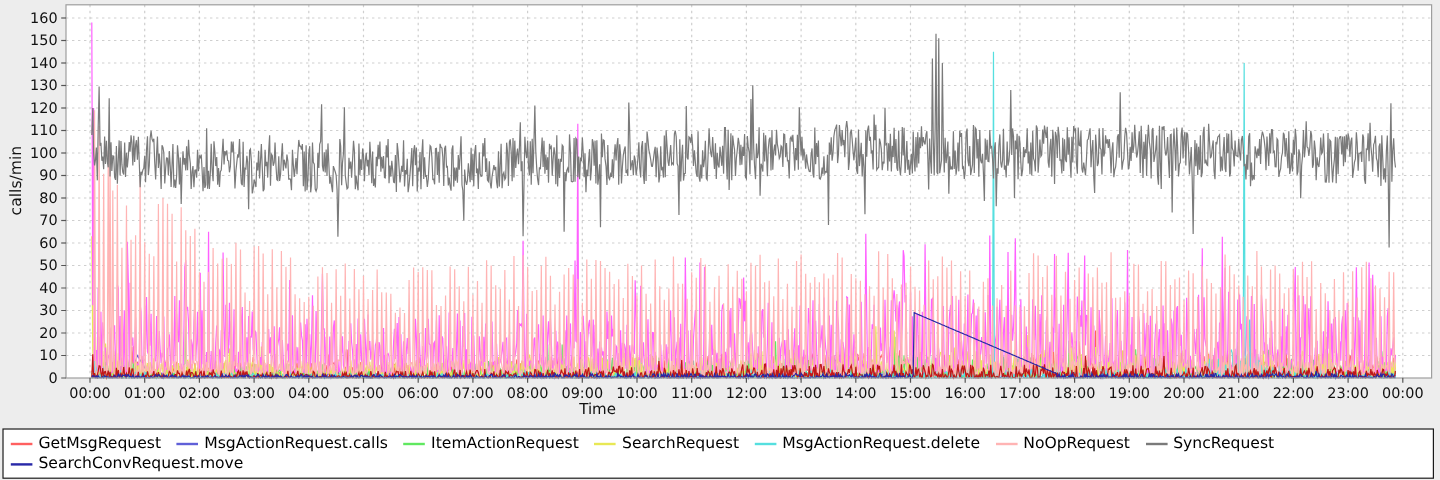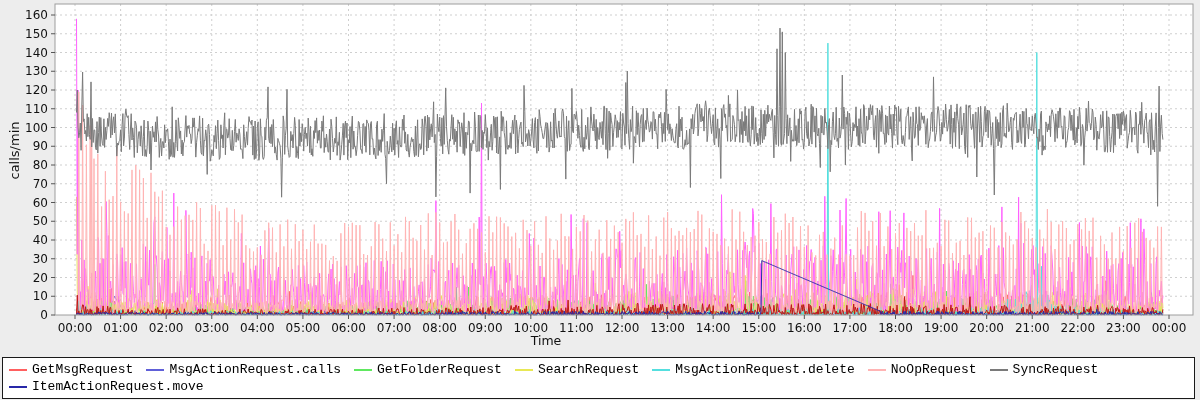--- a/index.html
+++ b/index.html
@@ -4,35 +4,35 @@
 <style>
   html,body{margin:0;padding:0;background:#ffffff;}
   #chart-root{
     position:relative;width:1200px;height:400px;background:#ededed;
     font-family:"DejaVu Sans","Liberation Sans",sans-serif;overflow:hidden;
   }
   #plot-svg{position:absolute;left:0;top:0;}
   .tick-label{font-size:12px;fill:#111;}
   .axis-label-x{
     position:absolute;left:0;top:333px;width:996px;text-align:center;
-    font-size:12.5px;color:#111;padding-left:48px;
+    font-size:12.5px;color:#111;
   }
   .axis-label-y{
     position:absolute;left:2px;top:160px;width:24px;
     font-size:13px;color:#111;
     transform:rotate(-90deg);transform-origin:center center;
     white-space:nowrap;text-align:center;
   }
   #legend-box{
     position:absolute;left:2px;top:357px;width:1193px;
     background:#ffffff;border:1px solid #1a1a1a;
     padding:3px 0 3px 6px;box-sizing:border-box;
   }
   .legend-row{display:flex;flex-direction:row;align-items:center;gap:13px;height:17px;white-space:nowrap;}
-  .legend-item{display:flex;align-items:center;gap:5px;font-family:Liberation Mono, monospace;}
+  .legend-item{display:flex;align-items:center;gap:5px;}
   .legend-marker{display:inline-block;width:18px;height:0;border-top:2px solid #000;}
   .legend-text{font-size:13px;color:#000;}
 </style>
 </head>
 <body>
 
 <div id="chart-root">
   <svg id="plot-svg" width="1200" height="356">
       <rect x="55" y="4" width="1138" height="311" fill="#ffffff"></rect>
       <g>
@@ -185,21 +185,21 @@
         <span class="legend-item">
           <span class="legend-marker" style="border-top-color: rgb(255, 96, 96);"></span>
           <span class="legend-text">GetMsgRequest</span>
         </span>
         <span class="legend-item">
           <span class="legend-marker" style="border-top-color: rgb(96, 96, 216);"></span>
           <span class="legend-text">MsgActionRequest.calls</span>
         </span>
         <span class="legend-item">
           <span class="legend-marker" style="border-top-color: rgb(96, 232, 96);"></span>
-          <span class="legend-text">GetFolderRequest</span>
+          <span class="legend-text">ItemActionRequest</span>
         </span>
         <span class="legend-item">
           <span class="legend-marker" style="border-top-color: rgb(232, 232, 85);"></span>
           <span class="legend-text">SearchRequest</span>
         </span>
         <span class="legend-item">
           <span class="legend-marker" style="border-top-color: rgb(85, 223, 223);"></span>
           <span class="legend-text">MsgActionRequest.delete</span>
         </span>
         <span class="legend-item">
@@ -207,17 +207,17 @@
           <span class="legend-text">NoOpRequest</span>
         </span>
         <span class="legend-item">
           <span class="legend-marker" style="border-top-color: rgb(122, 122, 122);"></span>
           <span class="legend-text">SyncRequest</span>
         </span>
       </div>
     <div class="legend-row" id="legend-row-2">
         <span class="legend-item">
           <span class="legend-marker" style="border-top-color: rgb(40, 40, 168);"></span>
-          <span class="legend-text">ItemActionRequest.move</span>
+          <span class="legend-text">SearchConvRequest.move</span>
         </span>
       </div>
   </div>
 </div>
 
 </body></html>

